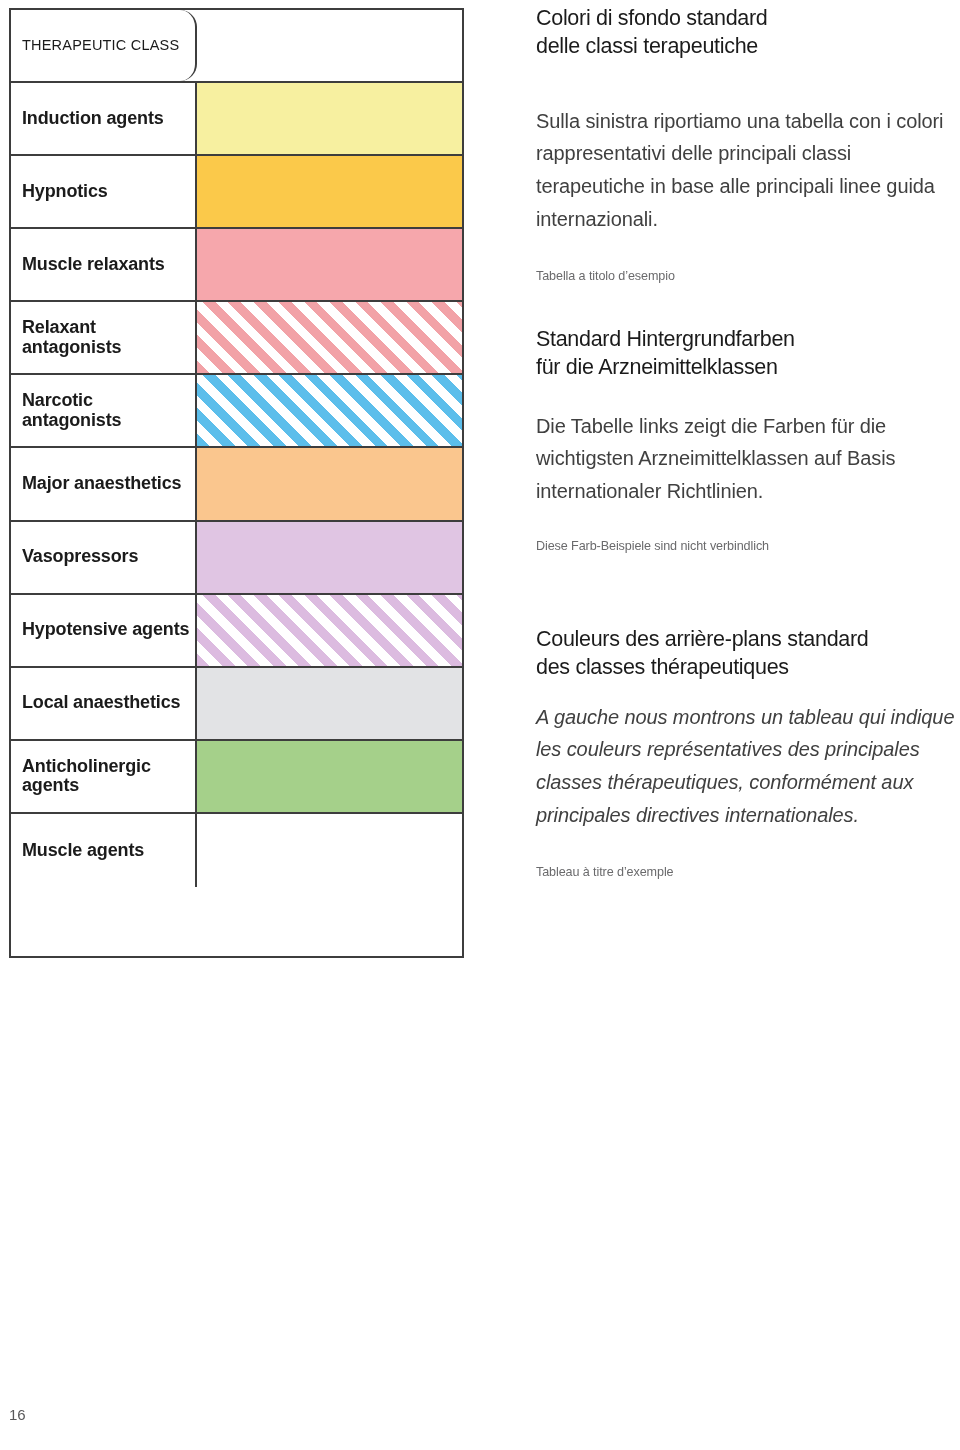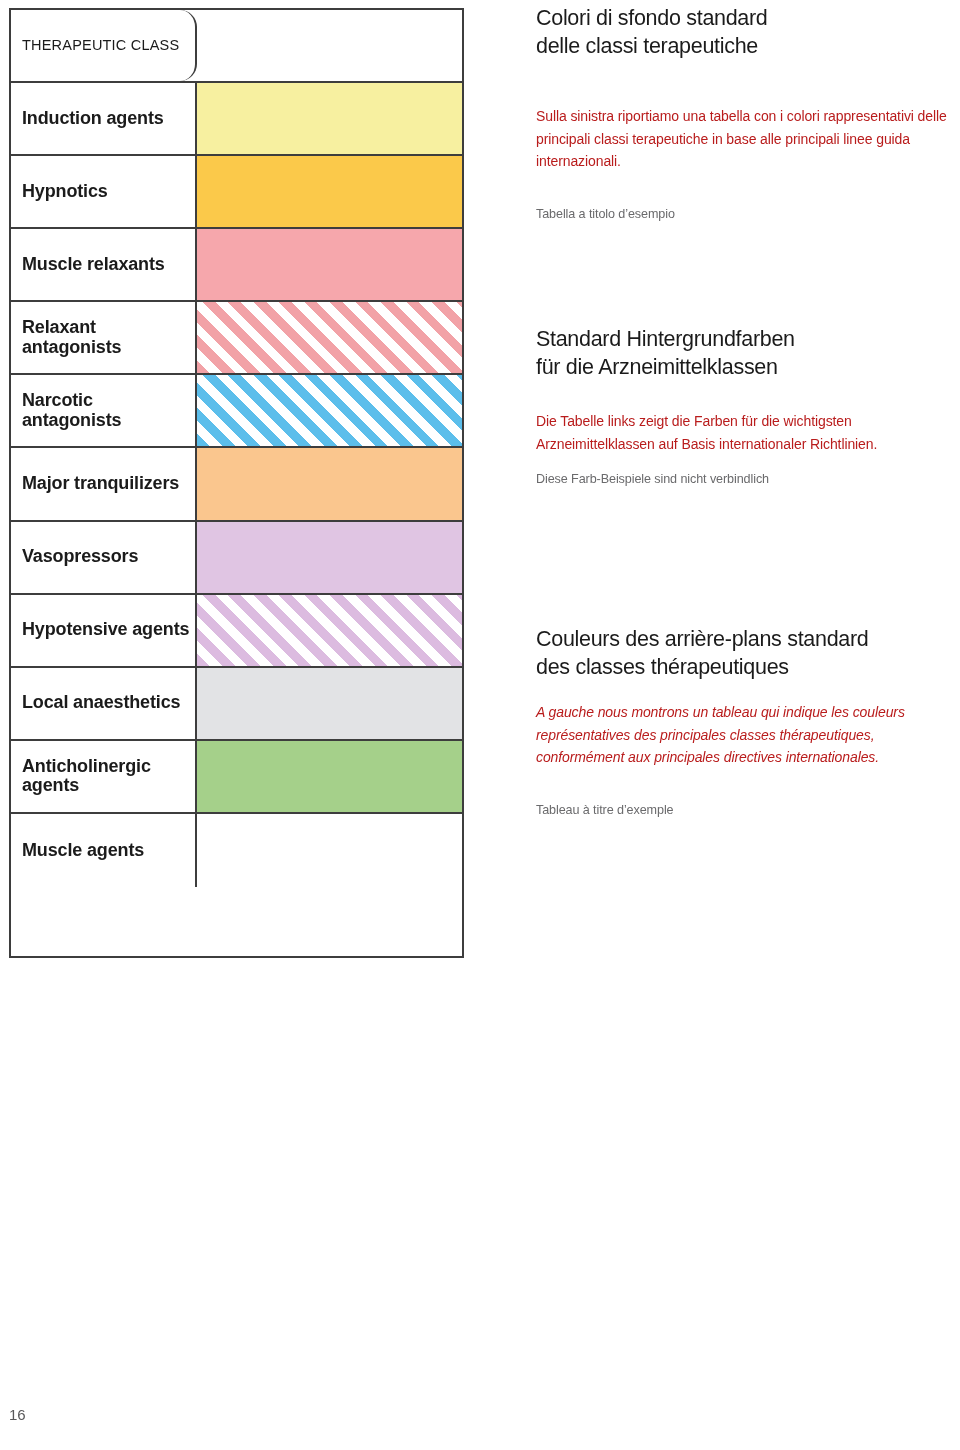--- a/index.html
+++ b/index.html
@@ -68,40 +68,40 @@
   .block h2 {
     margin: 0 0 0 0;
     font-size: 21.5px;
     font-weight: normal;
     line-height: 1.32;
     color: #1b1b1b;
     letter-spacing: -0.3px;
   }
   .block .body {
     margin-top: 22px;
-    font-size: 14px;
+    font-size: 20px;
     line-height: 1.63;
-    color: #b91c1c;
+    color: #404040;
     letter-spacing: -0.1px;
   }
   .block .caption {
     margin-top: 26px;
     font-size: 12.6px;
     line-height: 1.4;
     color: #6a6a6c;
     letter-spacing: -0.1px;
   }
 
   #block-it { top: 4px; }
   #block-it .body { margin-top: 44px; }
   #block-it .caption { margin-top: 33px; }
 
   #block-de { top: 325px; }
   #block-de .body { margin-top: 28px; }
-  #block-de .caption { margin-top: 16px; }
+  #block-de .caption { margin-top: 30px; }
 
   #block-fr { top: 625px; }
   #block-fr .body { margin-top: 19px; font-style: italic; }
   #block-fr .caption { margin-top: 33px; }
 
   
   .page-number {
     position: absolute;
     left: 9px;
     top: 1406px;
@@ -132,21 +132,21 @@
     </div>
     <div class="trow">
       <div class="tlabel">Relaxant antagonists</div>
       <div class="tswatch" style="background: repeating-linear-gradient(45deg, rgb(242, 162, 167) 0px, rgb(242, 162, 167) 9px, rgb(255, 255, 255) 9px, rgb(255, 255, 255) 18px);"></div>
     </div>
     <div class="trow">
       <div class="tlabel">Narcotic antagonists</div>
       <div class="tswatch" style="background: repeating-linear-gradient(45deg, rgb(92, 190, 235) 0px, rgb(92, 190, 235) 9px, rgb(255, 255, 255) 9px, rgb(255, 255, 255) 18px);"></div>
     </div>
     <div class="trow">
-      <div class="tlabel">Major tranquilizers</div>
+      <div class="tlabel">Major anaesthetics</div>
       <div class="tswatch" style="background: rgb(250, 198, 142);"></div>
     </div>
     <div class="trow">
       <div class="tlabel">Vasopressors</div>
       <div class="tswatch" style="background: rgb(224, 197, 227);"></div>
     </div>
     <div class="trow">
       <div class="tlabel">Hypotensive agents</div>
       <div class="tswatch" style="background: repeating-linear-gradient(45deg, rgb(220, 187, 224) 0px, rgb(220, 187, 224) 9px, rgb(255, 255, 255) 9px, rgb(255, 255, 255) 18px);"></div>
     </div>

